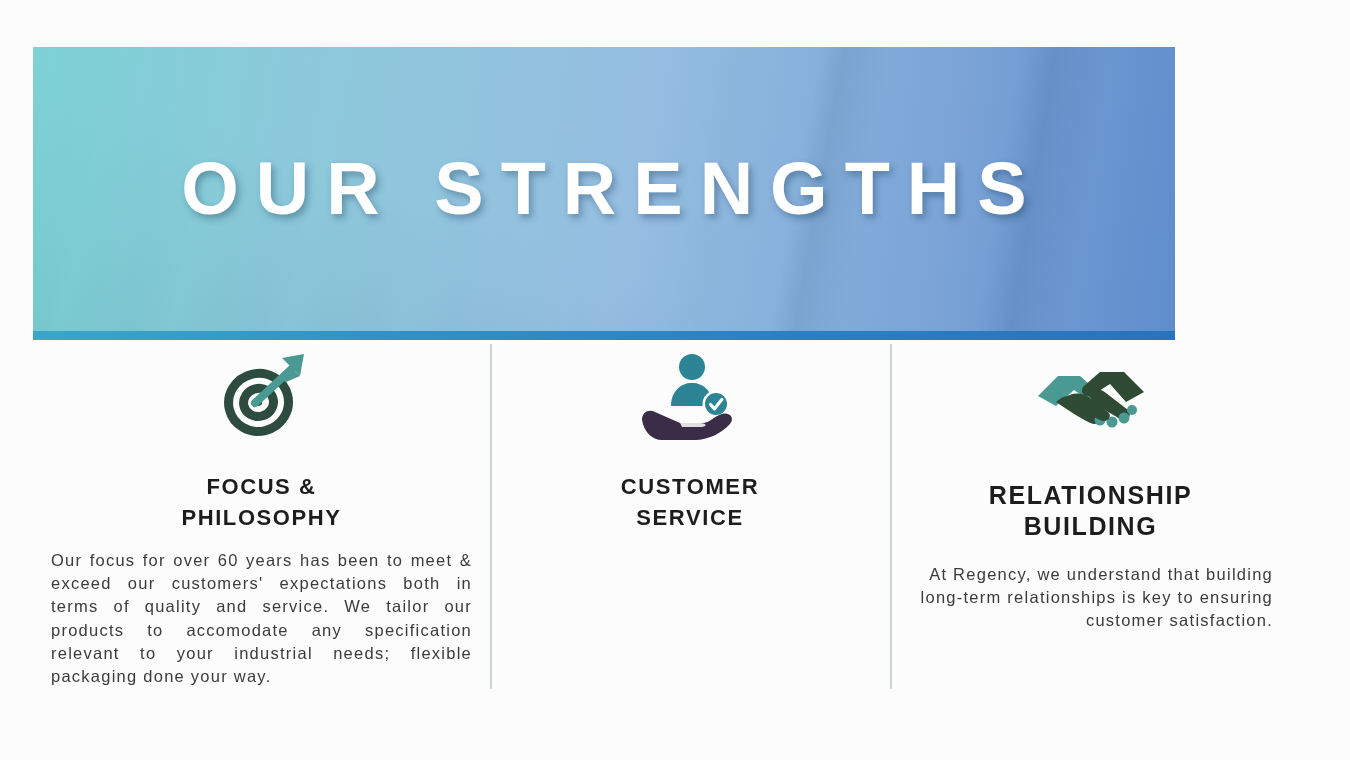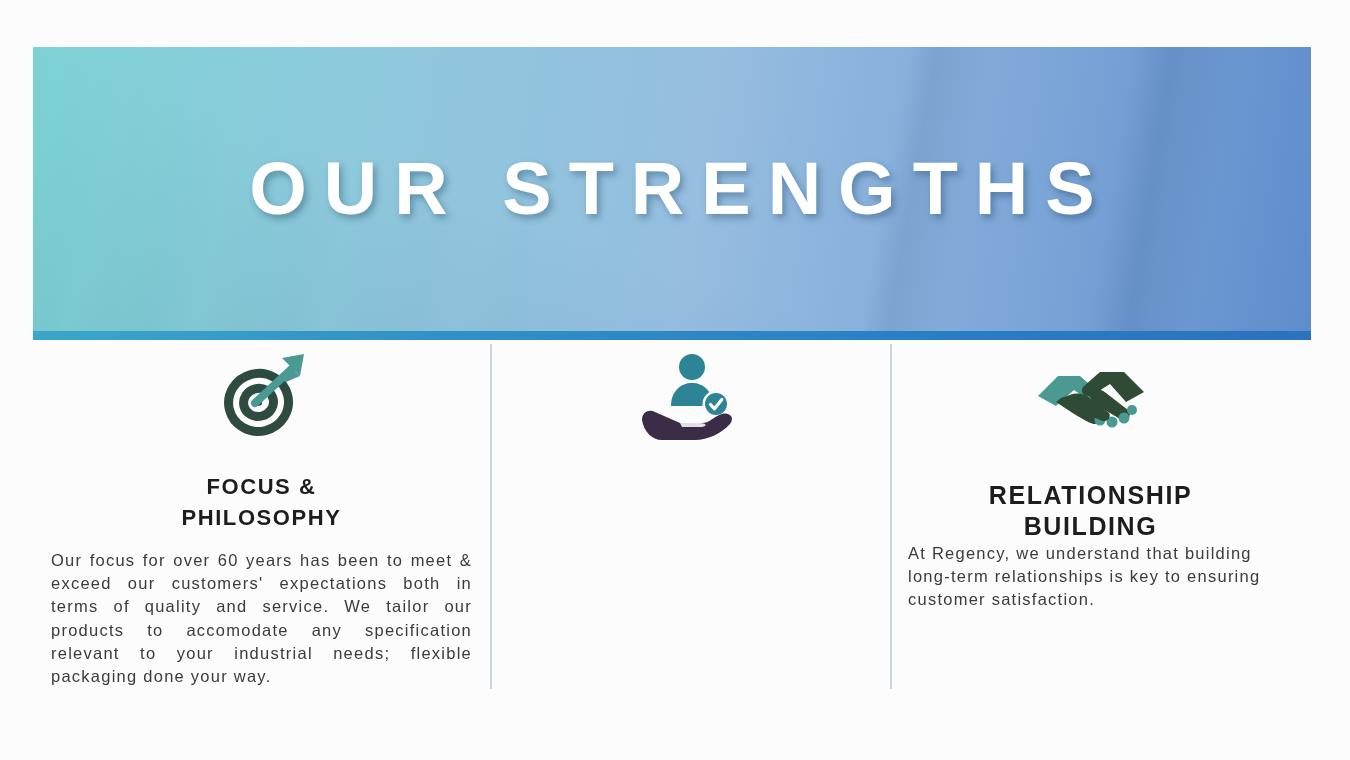--- a/index.html
+++ b/index.html
@@ -14,23 +14,24 @@
     font-family: "Liberation Sans", sans-serif;
     overflow: hidden;
     position: relative;
   }
 
   
   .hero {
     position: absolute;
     left: 33px;
     top: 47px;
-    width: 1278px;
+    width: 1130px;
     height: 293px;
     overflow: hidden;
+    padding-left: 12px;
   }
   .hero-photo {
     position: absolute;
     inset: 0;
     background:
       
       linear-gradient(102deg, rgba(255,255,255,0.00) 0%, rgba(255,255,255,0.00) 6%,
                       rgba(255,255,255,0.26) 7.2%, rgba(255,255,255,0.05) 9%,
                       rgba(255,255,255,0.00) 12%),
       linear-gradient(102deg, rgba(255,255,255,0.00) 14%, rgba(255,255,255,0.30) 16.5%,
@@ -136,21 +137,21 @@
   .card-body {
     font-family: "Liberation Sans", sans-serif;
     font-size: 16.5px;
     line-height: 23.2px;
     letter-spacing: 1.25px;
     color: #3b3b3b;
     margin: 0;
   }
   .col-1 .card-body { text-align: justify; margin-top: 16px; }
   .col-2 .card-body { text-align: justify; margin-top: 19px; }
-  .col-3 .card-body { text-align: left;    }
+  .col-3 .card-body { text-align: right;    margin-top: 21px; }
   .col-1 .card-title { margin-top: 21px; }
   .col-2 .card-title { margin-top: 21px; }
   .col-3 .card-title { margin-top: 30px; }
 </style>
 </head>
 <body>
 
 <div class="hero">
   <div class="hero-photo"></div>
   <div class="hero-tint2"></div>
@@ -188,20 +189,22 @@
         <path d="M31 56 C31 41 41 33 52 33 C63 33 73 41 73 56 Z" fill="#2c8494"></path>
         <circle cx="76" cy="54" r="13.5" fill="#ffffff"></circle>
         <circle cx="76" cy="54" r="11" fill="#2c8494"></circle>
         <path d="M70.5 54.5 L74.5 58.8 L81.8 49.6" fill="none" stroke="#ffffff" stroke-width="3.2" stroke-linecap="round" stroke-linejoin="round"></path>
         <path d="M2 70 C2 62 9 59 15 62 L40 73 L62 73 C70 73 74 66 82 64
                  C90 62 95 68 90 74 C82 83 68 90 55 90 L22 90
                  C12 90 4 82 2 70 Z" fill="#3b2c48"></path>
         <path d="M40 73 L60 73 C66 73 68 76 62 77 L42 77 Z" fill="#ffffff" opacity="0.85"></path>
       </svg>
     </div>
+    <div class="card-title">CUSTOMER
+SERVICE</div>
   </div>
 
   <div class="col col-3">
     <div class="icon-wrap">
       <svg width="110" height="68" viewBox="0 0 110 68" aria-hidden="true">
         <path d="M2 34 L22 14 L44 14 L60 28 L52 38 L38 28 L20 44 Z" fill="#4a9a93"></path>
         <path d="M20 40 C26 34 34 32 40 36 L62 52 C66 55 64 62 58 62
                  C54 62 38 52 32 48 L20 40 Z" fill="#2f4a35"></path>
         <path d="M108 30 L88 10 L64 10 L48 24 C44 28 46 34 52 34
                  C56 34 62 30 66 27 L74 22 L90 40 Z" fill="#2f4a35"></path>

